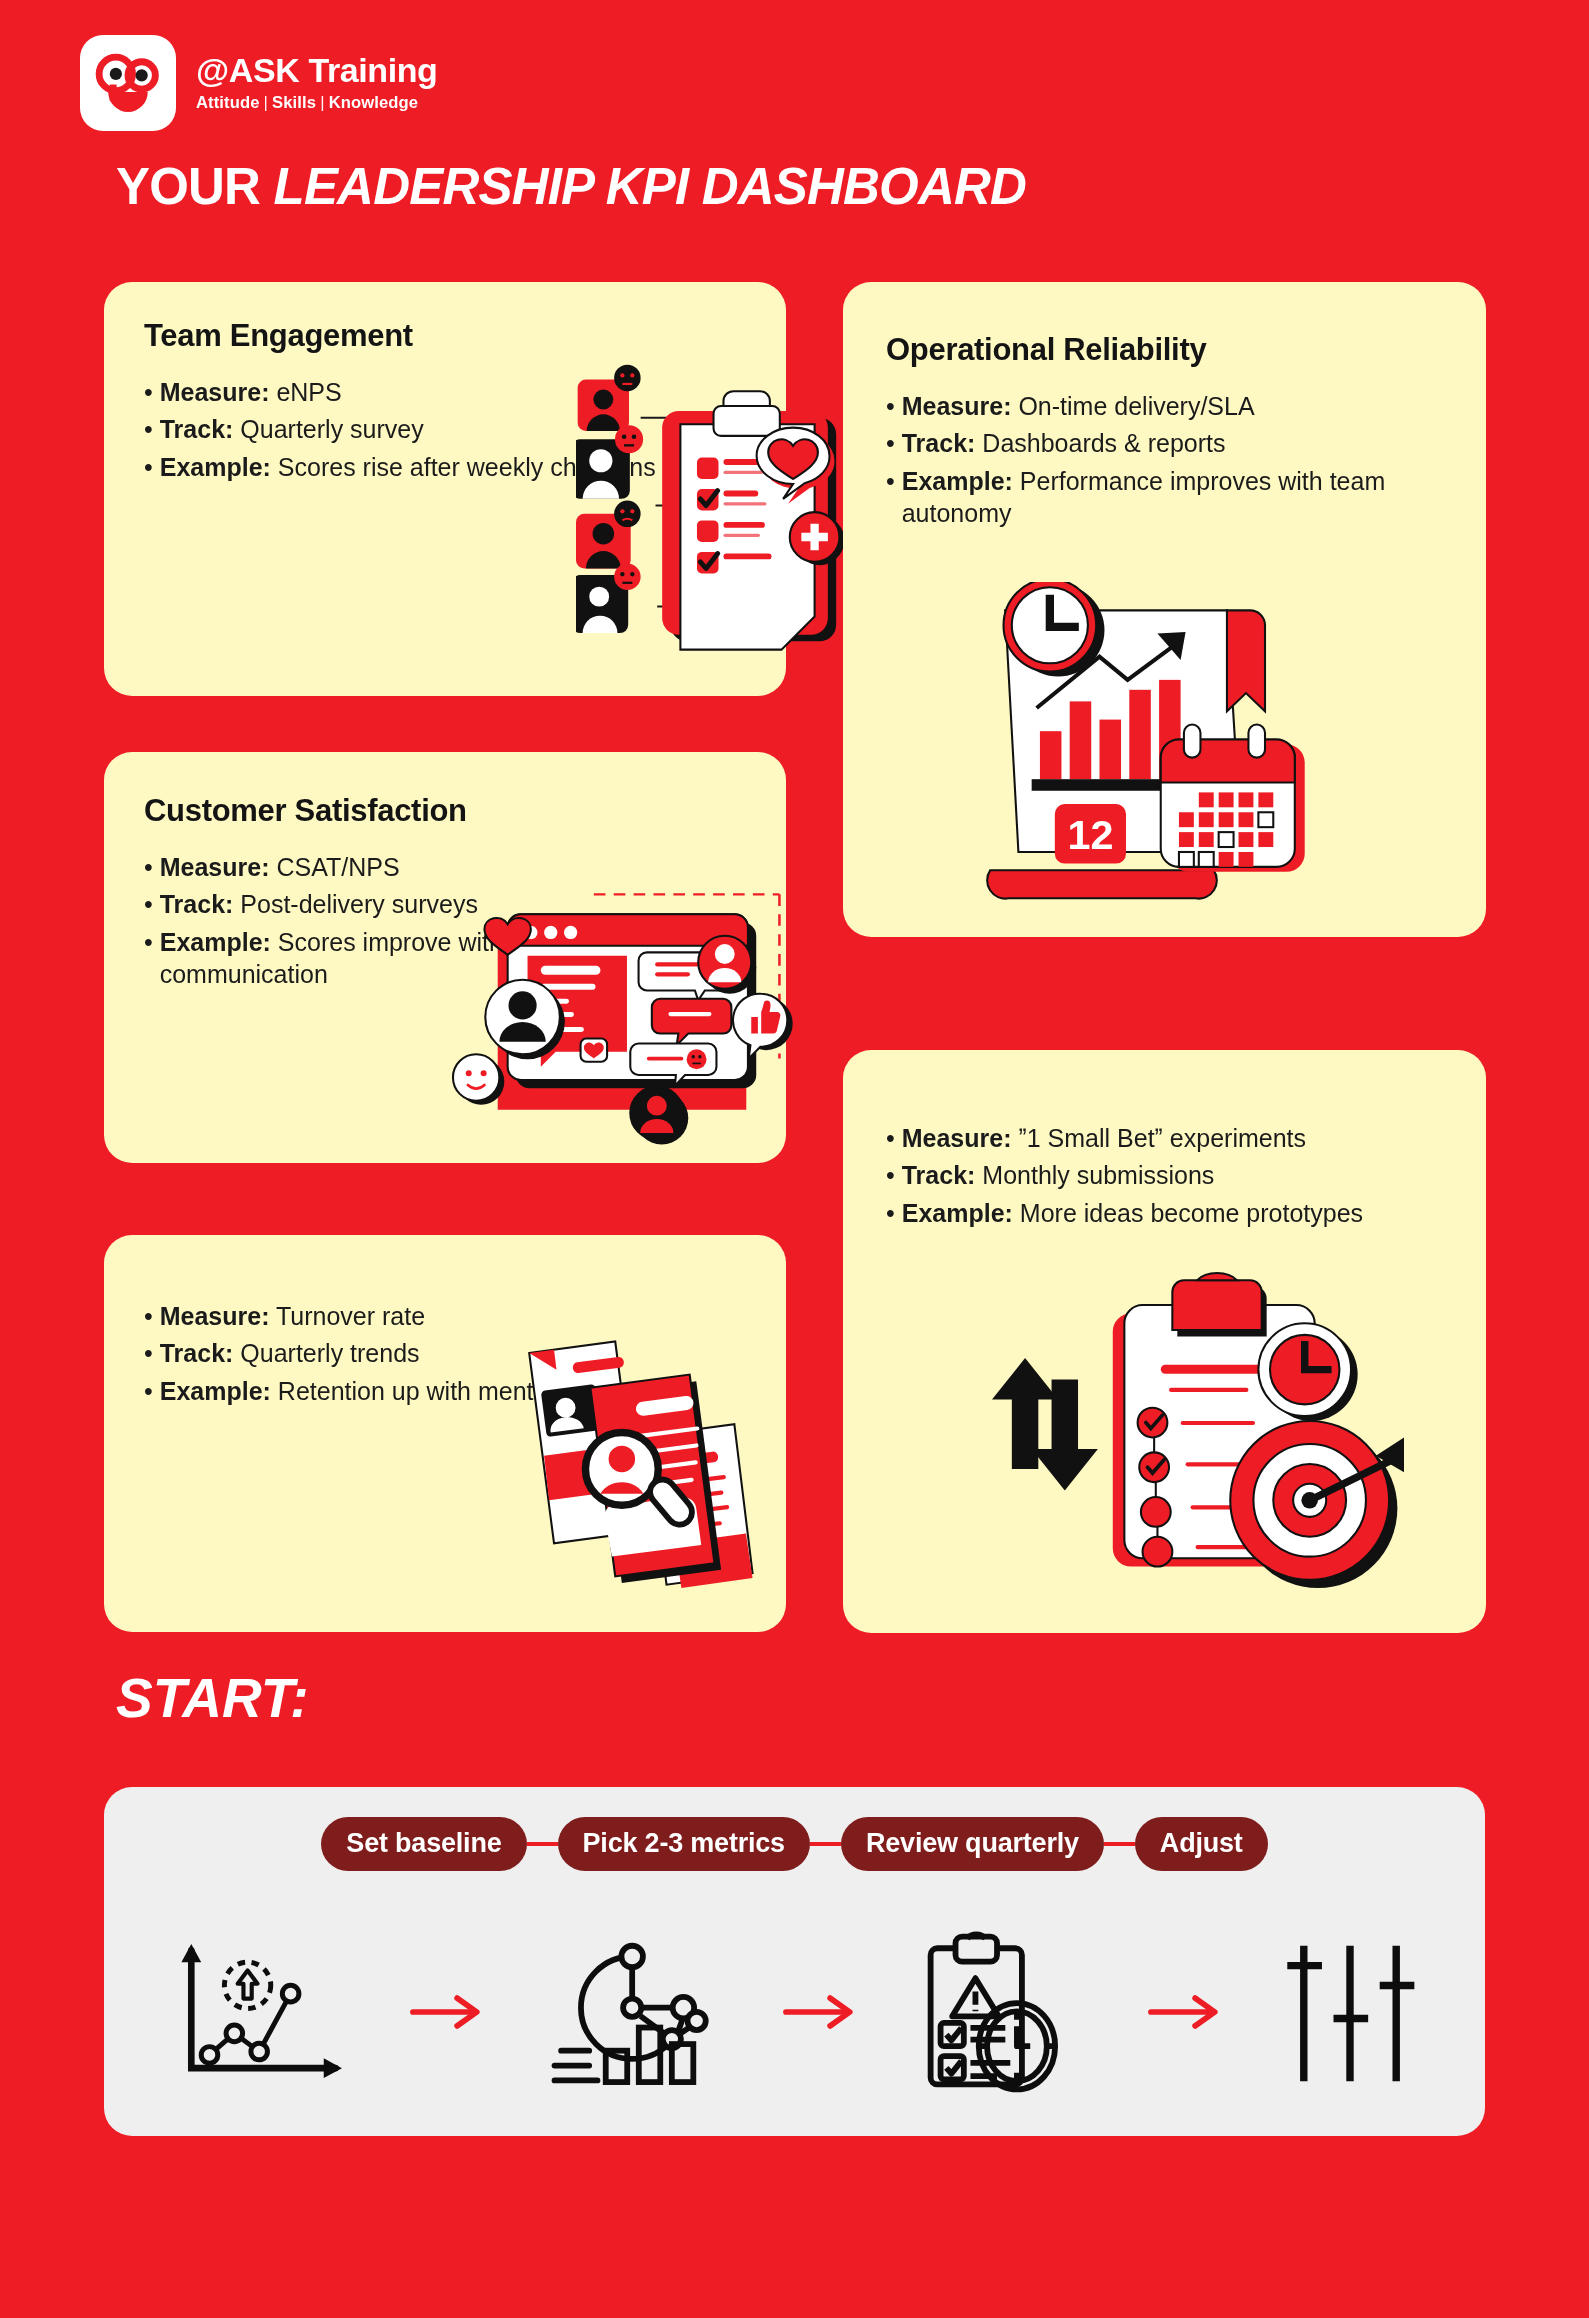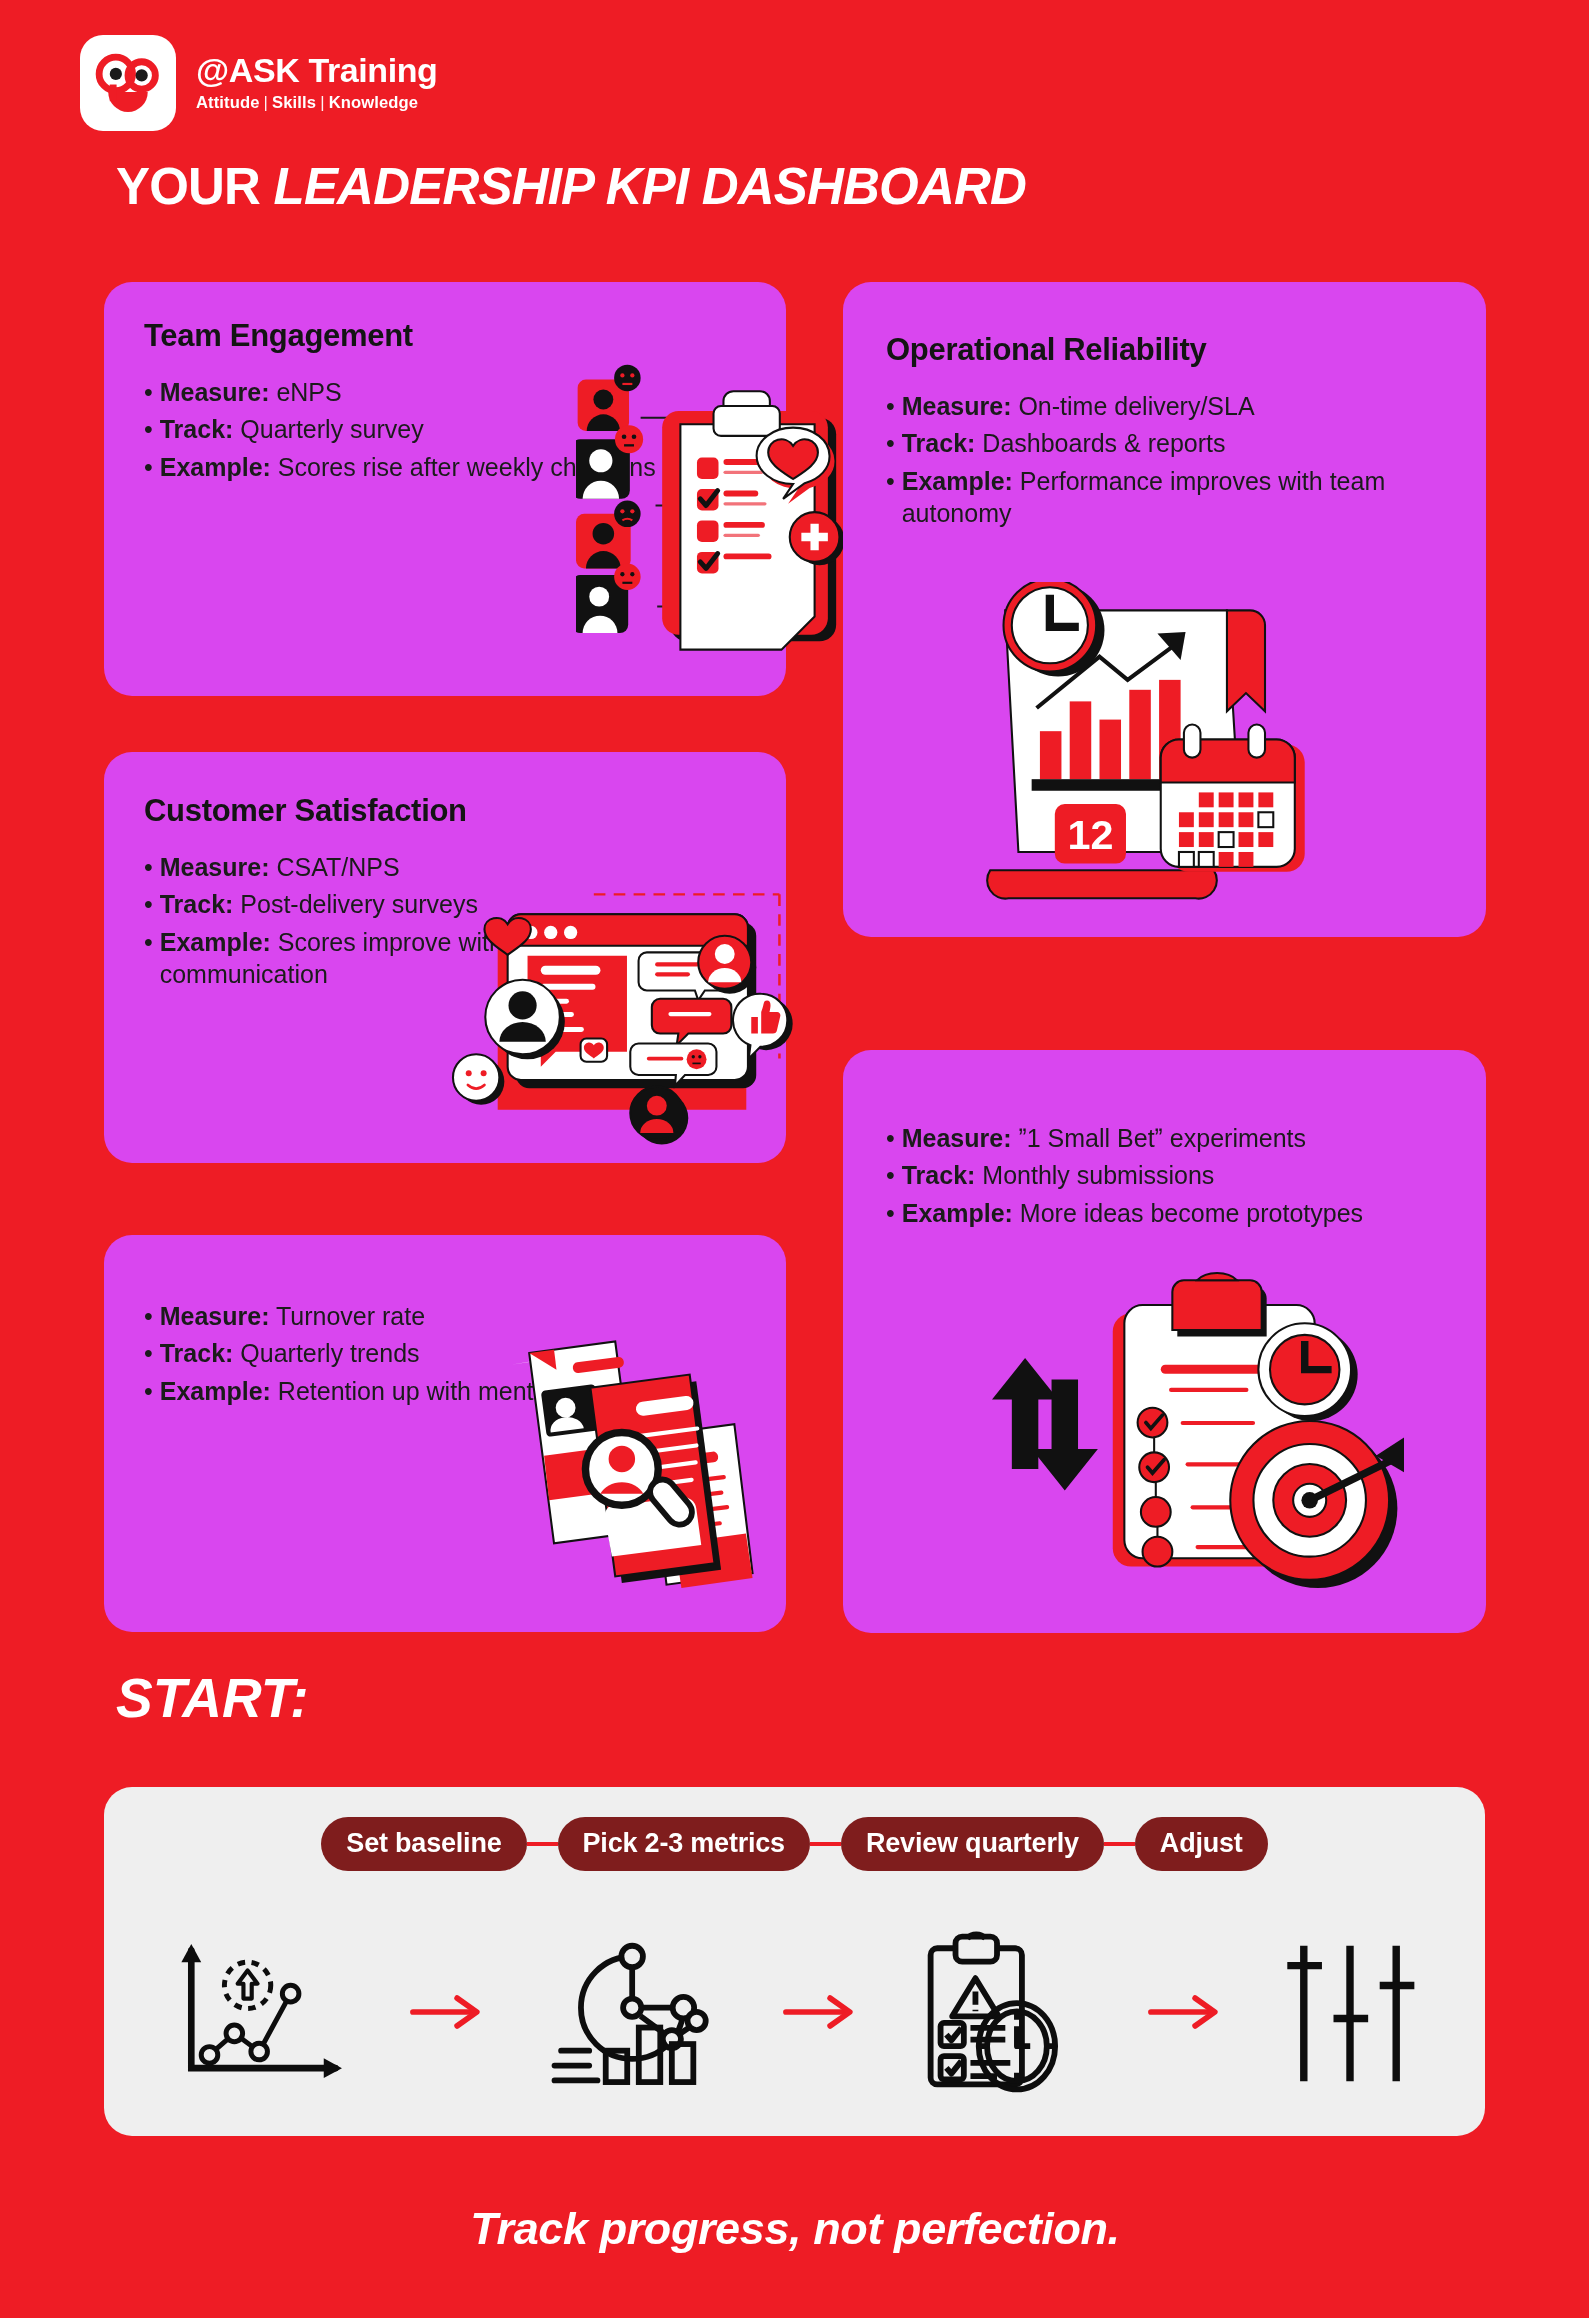--- a/index.html
+++ b/index.html
@@ -40,21 +40,21 @@
   .title {
     position: absolute; left: 116px; top: 157px; right: 50px;
     color: #FFFFFF; font-size: 51px; font-weight: 800;
     letter-spacing: -0.8px; white-space: nowrap;
   }
   .title .em { font-style: italic; }
 
   
   .card {
     position: absolute;
-    background: #d946ef;
+    background: #fef9c3;
     border-radius: 28px;
   }
   .card h2 {
     font-size: 31px; font-weight: 700; color: #141414;
     letter-spacing: -0.3px;
   }
   .card ul { list-style: none; margin-top: 21.5px; }
   .card li {
     font-size: 25px; color: #1B1B1B; line-height: 1.30;
     margin-bottom: 5px; text-indent: -15.7px; padding-left: 15.7px;
@@ -591,16 +591,15 @@
             <path d="M80 8 V172"></path>
               <path d="M60 96 H102"></path>
             <path d="M136 8 V172"></path>
               <path d="M116 56 H158"></path>
           </g>
         </svg>
       </div>
     </div>
   </section>
 
-  <div class="tagline">Track progress, not perfection.</div>
 
 </div>
 
 
 </body></html>

